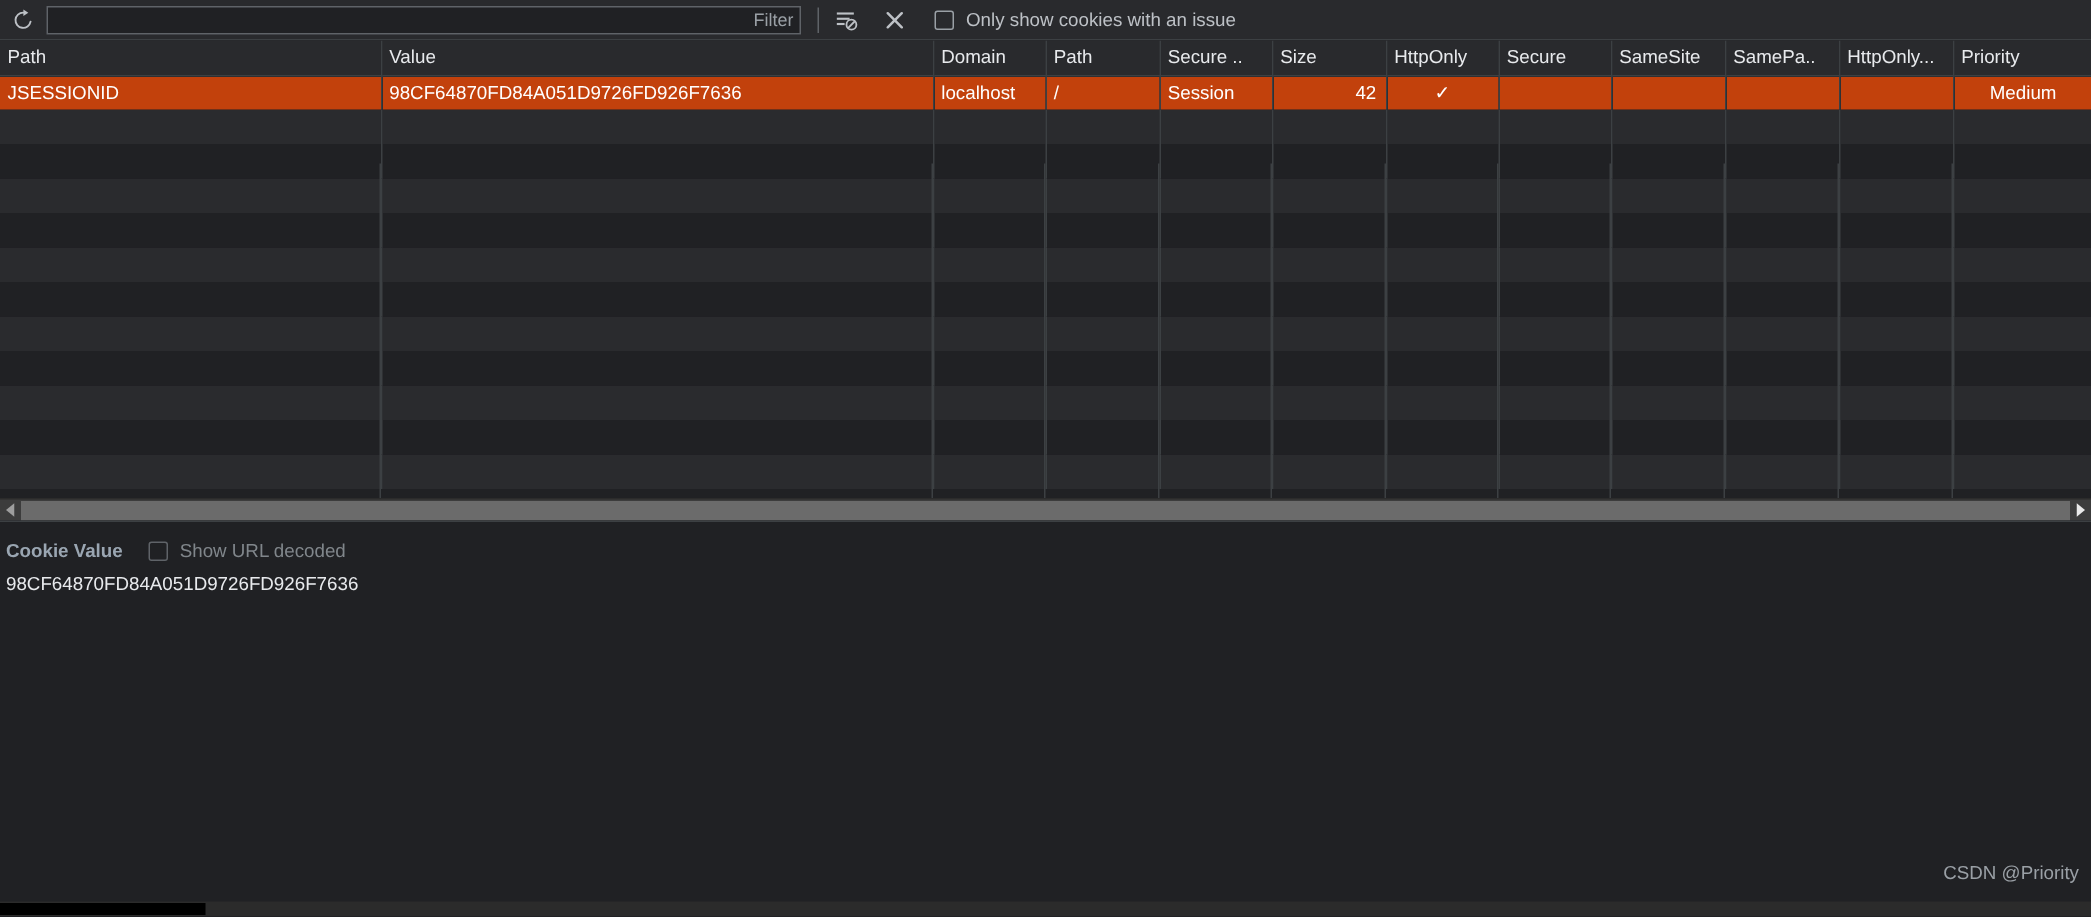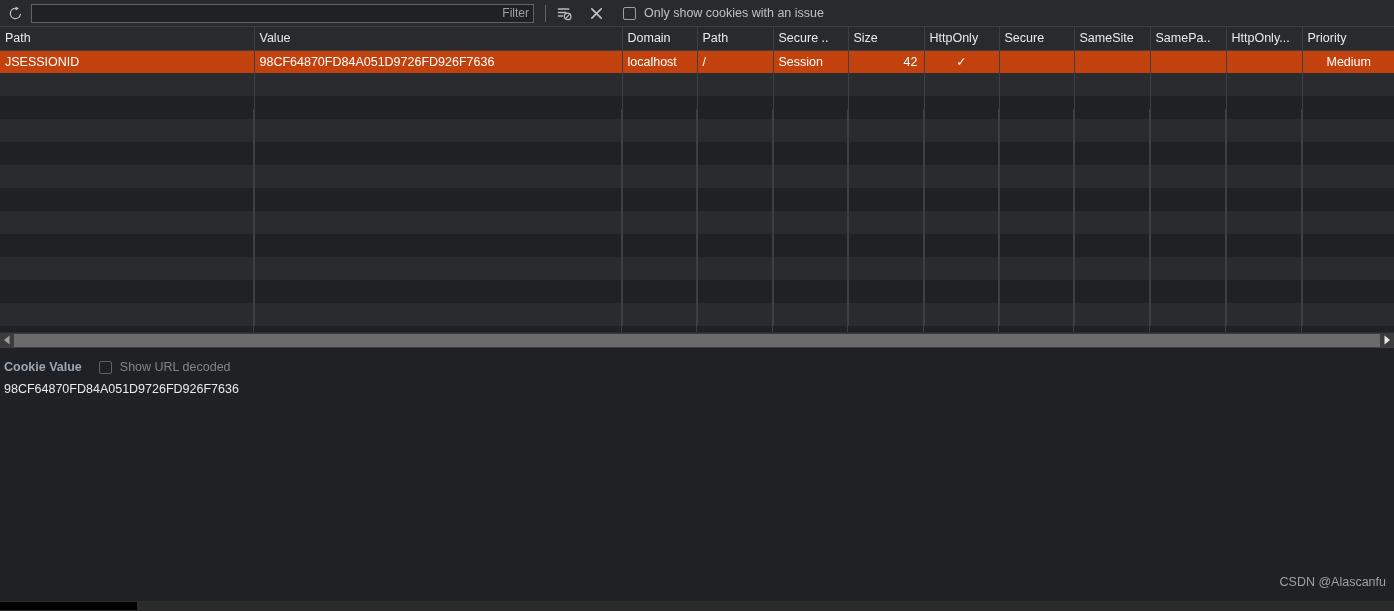--- a/index.html
+++ b/index.html
@@ -548,20 +548,20 @@
       <span style="width:17px;flex:0 0 auto;"></span>
 
       <span class="chk-wrap">
         <span class="chkbox disabled"></span>
         <span class="chk-label disabled">Show URL decoded</span>
       </span>
     </div>
 
     <div class="detail-value">98CF64870FD84A051D9726FD926F7636</div>
 
-    <div class="watermark">CSDN @Alascanfu</div>
+    <div class="watermark">CSDN @Priority</div>
 
     <div class="bottom-bar">
       <div class="bottom-thumb"></div>
     </div>
   </div>
 
 </div>
 
 </body></html>

